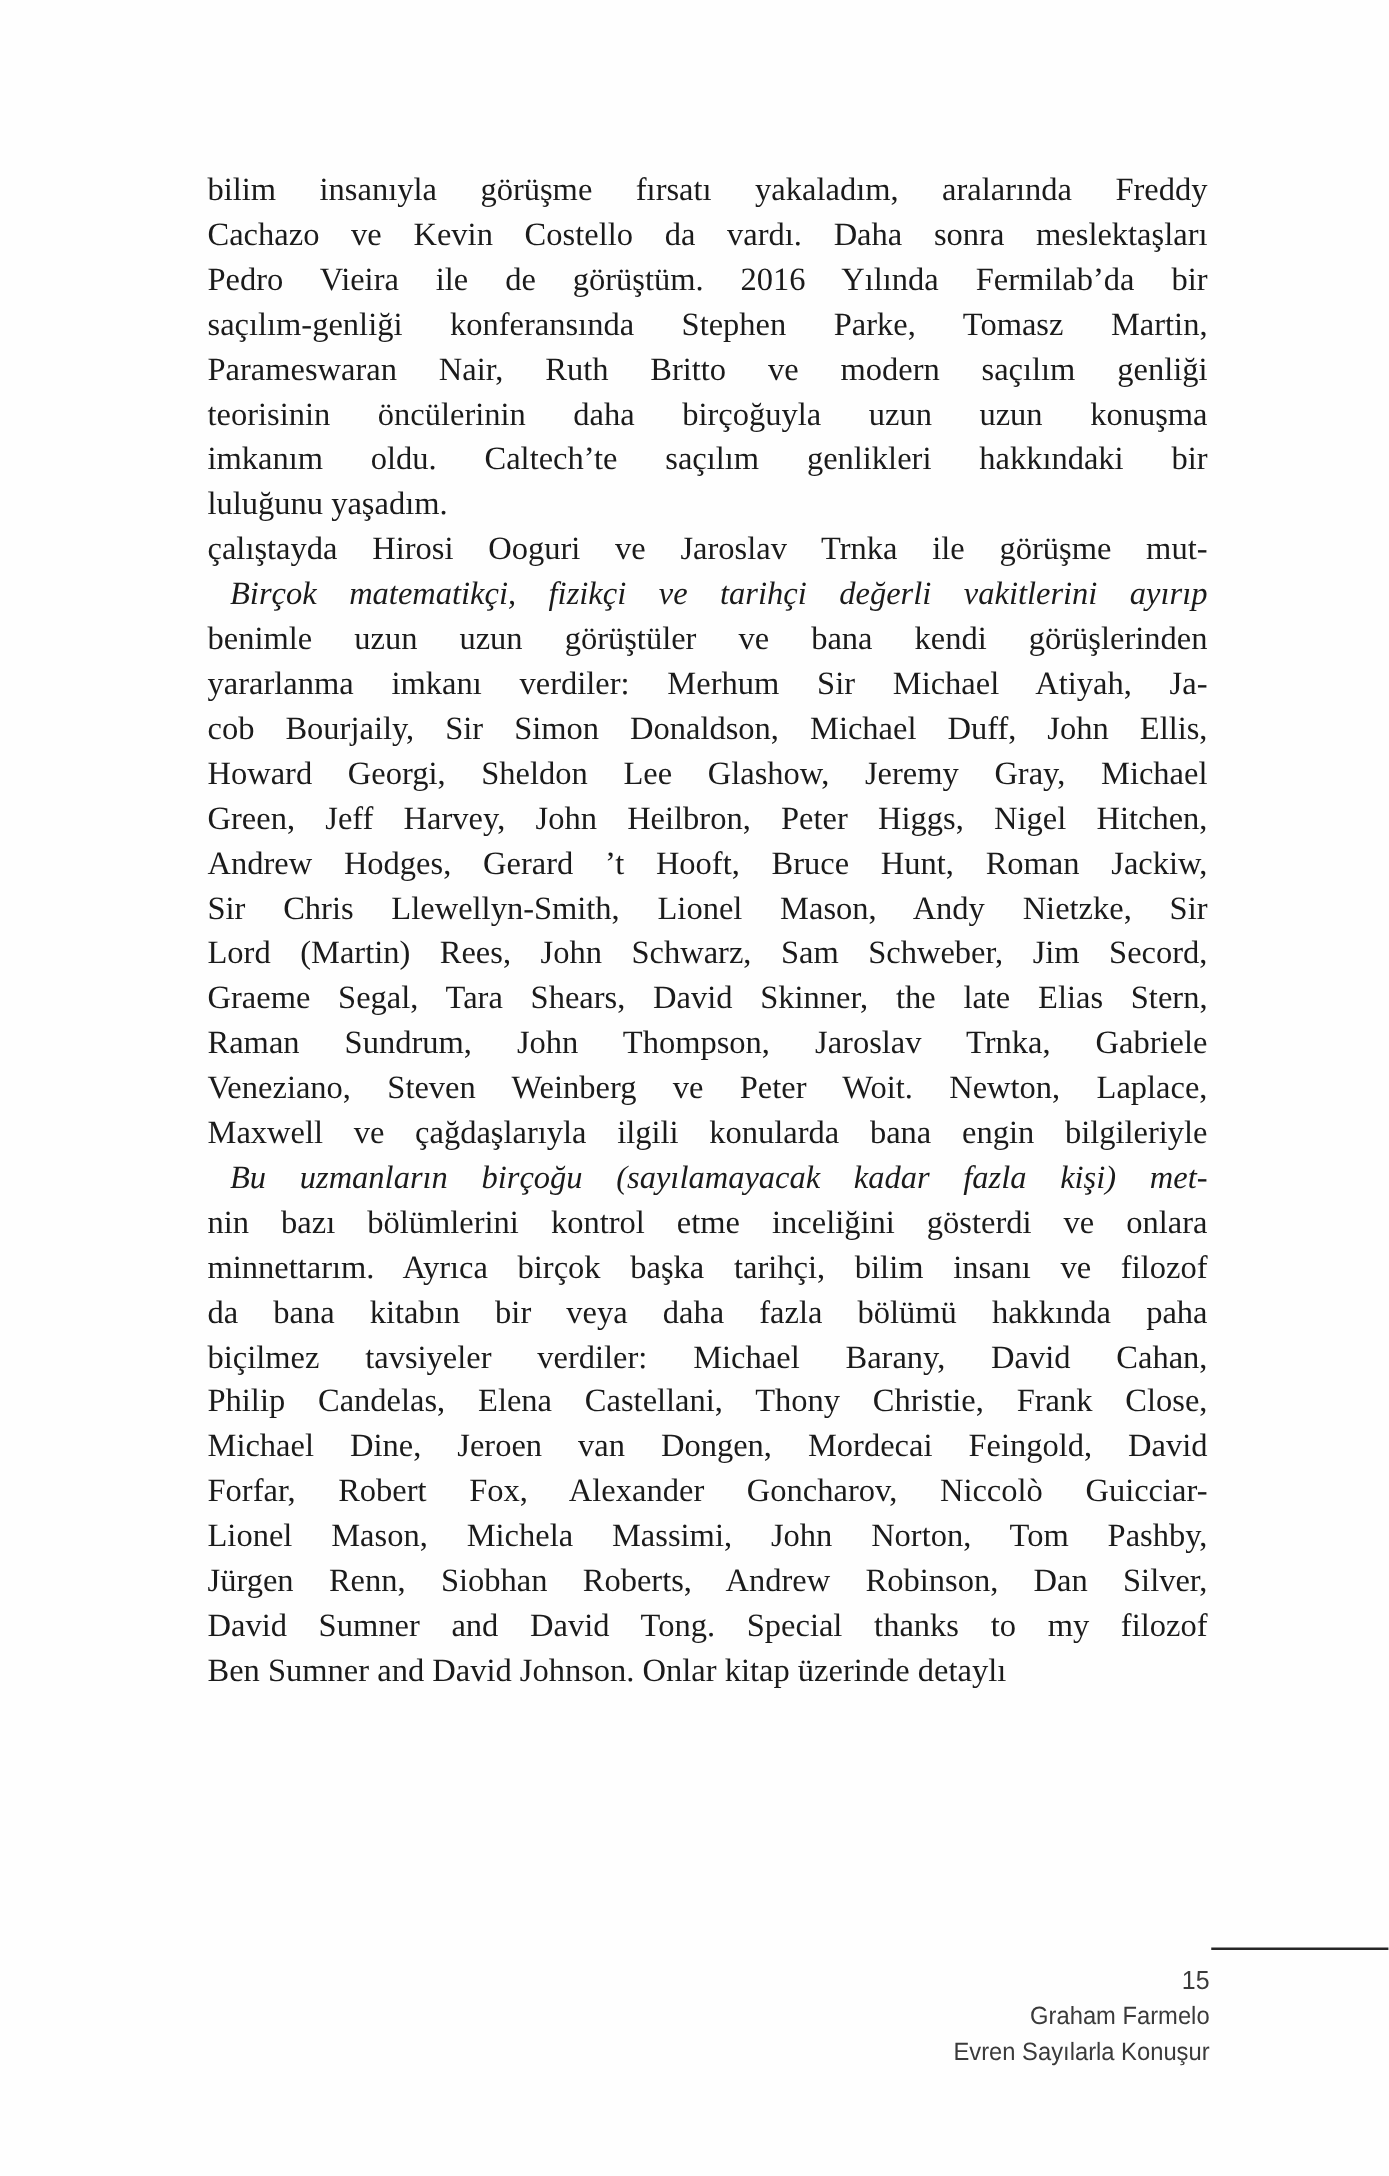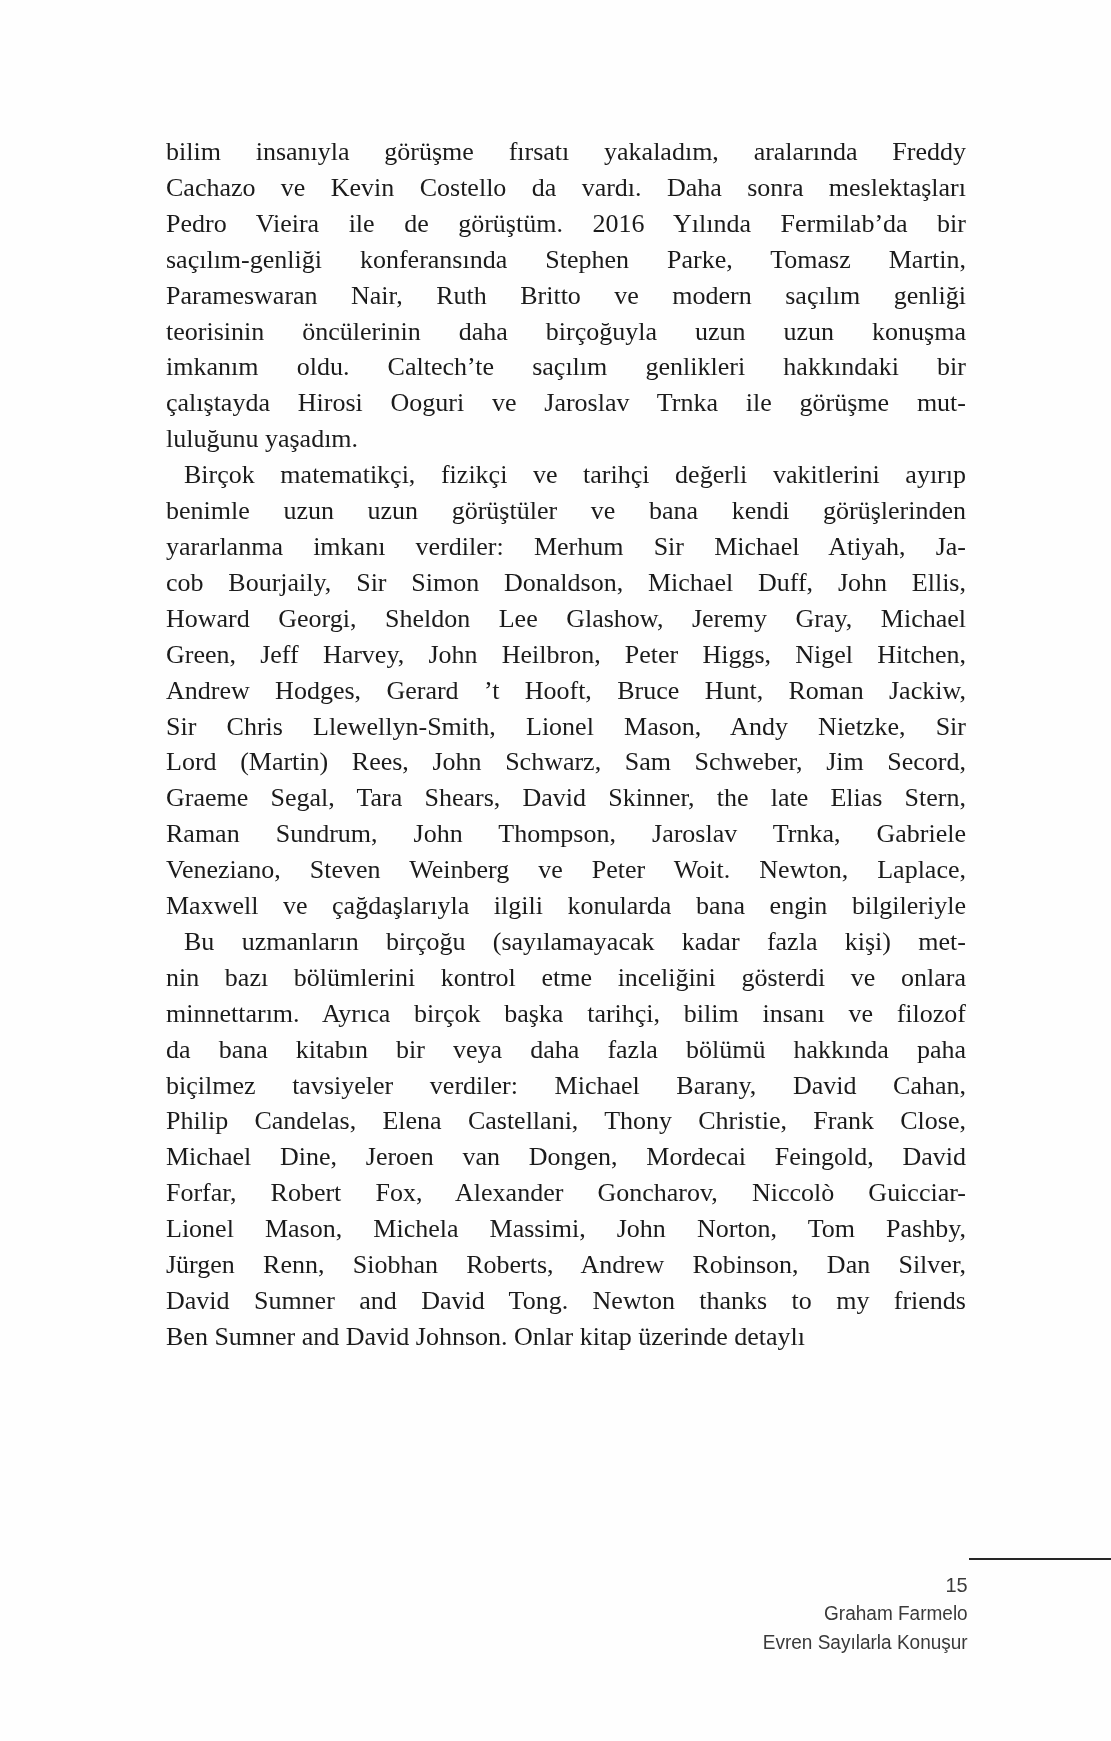--- a/index.html
+++ b/index.html
@@ -27,20 +27,21 @@
   }
   .line {
     text-align: justify;
     text-align-last: justify;
   }
   .line.last {
     text-align-last: left;
   }
   .line.indent {
     text-indent: 18px;
+    font-style: italic;
   }
   .footer-rule {
     position: absolute;
     left: 969px;
     right: 0;
     top: 1558px;
     height: 2px;
     background: #262626;
   }
   .footer {
@@ -65,22 +66,22 @@
 <div class="page">
 
   <main class="text-block" id="body-text">
       <div class="line">bilim insanıyla görüşme fırsatı yakaladım, aralarında Freddy</div>
       <div class="line">Cachazo ve Kevin Costello da vardı. Daha sonra meslektaşları</div>
       <div class="line">Pedro Vieira ile de görüştüm. 2016 Yılında Fermilab’da bir</div>
       <div class="line">saçılım-genliği konferansında Stephen Parke, Tomasz Martin,</div>
       <div class="line">Parameswaran Nair, Ruth Britto ve modern saçılım genliği</div>
       <div class="line">teorisinin öncülerinin daha birçoğuyla uzun uzun konuşma</div>
       <div class="line">imkanım oldu. Caltech’te saçılım genlikleri hakkındaki bir</div>
+      <div class="line last">luluğunu yaşadım.</div>
       <div class="line">çalıştayda Hirosi Ooguri ve Jaroslav Trnka ile görüşme mut-</div>
-      <div class="line last">luluğunu yaşadım.</div>
       <div class="line indent">Birçok matematikçi, fizikçi ve tarihçi değerli vakitlerini ayırıp</div>
       <div class="line">benimle uzun uzun görüştüler ve bana kendi görüşlerinden</div>
       <div class="line">yararlanma imkanı verdiler: Merhum Sir Michael Atiyah, Ja-</div>
       <div class="line">cob Bourjaily, Sir Simon Donaldson, Michael Duff, John Ellis,</div>
       <div class="line">Howard Georgi, Sheldon Lee Glashow, Jeremy Gray, Michael</div>
       <div class="line">Green, Jeff Harvey, John Heilbron, Peter Higgs, Nigel Hitchen,</div>
       <div class="line">Andrew Hodges, Gerard ’t Hooft, Bruce Hunt, Roman Jackiw,</div>
       <div class="line">Sir Chris Llewellyn-Smith, Lionel Mason, Andy Nietzke, Sir</div>
       <div class="line">Lord (Martin) Rees, John Schwarz, Sam Schweber, Jim Secord,</div>
       <div class="line">Graeme Segal, Tara Shears, David Skinner, the late Elias Stern,</div>
@@ -90,21 +91,21 @@
       <div class="line indent">Bu uzmanların birçoğu (sayılamayacak kadar fazla kişi) met-</div>
       <div class="line">nin bazı bölümlerini kontrol etme inceliğini gösterdi ve onlara</div>
       <div class="line">minnettarım. Ayrıca birçok başka tarihçi, bilim insanı ve filozof</div>
       <div class="line">da bana kitabın bir veya daha fazla bölümü hakkında paha</div>
       <div class="line">biçilmez tavsiyeler verdiler: Michael Barany, David Cahan,</div>
       <div class="line">Philip Candelas, Elena Castellani, Thony Christie, Frank Close,</div>
       <div class="line">Michael Dine, Jeroen van Dongen, Mordecai Feingold, David</div>
       <div class="line">Forfar, Robert Fox, Alexander Goncharov, Niccolò Guicciar-</div>
       <div class="line">Lionel Mason, Michela Massimi, John Norton, Tom Pashby,</div>
       <div class="line">Jürgen Renn, Siobhan Roberts, Andrew Robinson, Dan Silver,</div>
-      <div class="line">David Sumner and David Tong. Newton thanks to my friends</div>
+      <div class="line">David Sumner and David Tong. Special thanks to my filozof</div>
       <div class="line last">Ben Sumner and David Johnson. Onlar kitap üzerinde detaylı</div>
     </main>
 
   <div class="footer-rule"></div>
 
   <div class="footer">
     <div class="page-number">15</div>
     <div class="footer-author">Graham Farmelo</div>
     <div class="footer-book-title">Evren Sayılarla Konuşur</div>
   </div>

